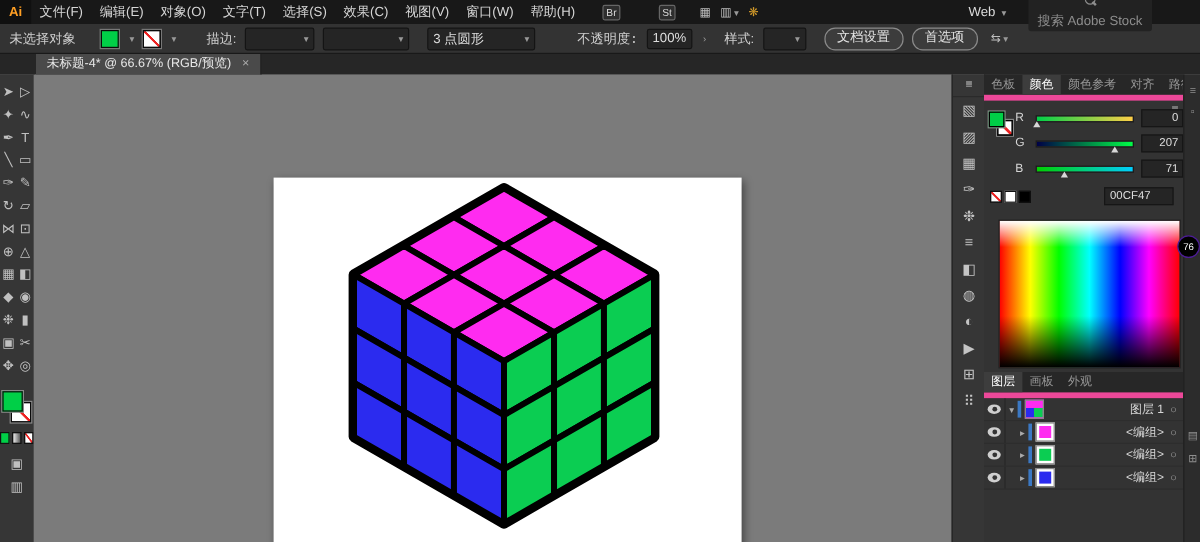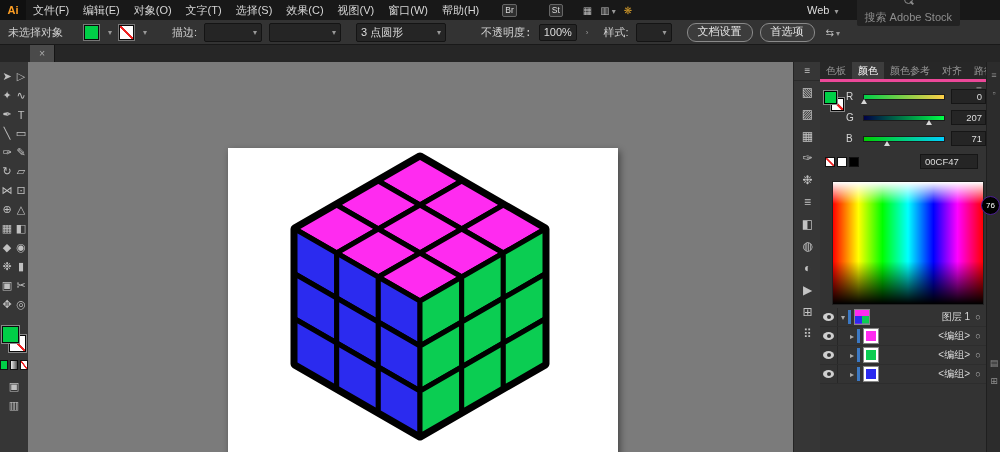--- a/index.html
+++ b/index.html
@@ -59,21 +59,21 @@
   .canvas{position:absolute;left:28px;top:62px;width:765px;height:390px;background:#7b7b7b;overflow:hidden;}
   .artboard{position:absolute;left:200px;top:86px;width:390px;height:320px;background:#fff;box-shadow:2px 3px 7px rgba(0,0,0,.45);}
 
   
   .strip{position:absolute;left:793px;top:62px;width:27px;height:390px;background:#363636;border-left:1px solid #242424;}
   .strip .expander{display:block;text-align:center;color:#c4c4c4;height:18px;line-height:18px;border-bottom:1px solid #2a2a2a;font-size:10px;}
   #strip-icons span{display:block;height:22px;text-align:center;color:#c4c4c4;font-size:12px;line-height:22px;}
 
   
   .dock{position:absolute;left:820px;top:62px;width:166px;height:390px;background:#333;}
-  .ptabs{height:17px;background:#272727;display:flex;overflow:hidden;border-bottom:3px solid #ec4899;}
+  .ptabs{height:17px;background:#272727;display:flex;overflow:hidden;border-bottom:5px solid #ec4899;}
   .ptab{padding:0 6px;line-height:17px;font-size:10px;color:#969696;white-space:nowrap;}
   .ptab.active{background:#3d3d3d;color:#fff;}
   .color-body{position:relative;height:226px;background:#333;}
   .fsmini{position:absolute;left:4px;top:9px;width:20px;height:20px;}
   .fsmini .f{position:absolute;left:0;top:0;width:11px;height:11px;background:var(--fill);border:1px solid #000;box-shadow:0 0 0 1px #888;z-index:2;}
   .fsmini .s{position:absolute;right:0;bottom:0;width:11px;height:11px;border:1px solid #000;box-shadow:0 0 0 1px #888;
              background:linear-gradient(to top right,#fff 40%,#e22 45% 55%,#fff 60%);}
   .pmenu{position:absolute;right:4px;top:2px;color:#b5b5b5;font-size:10px;}
   #channels{position:absolute;left:0;right:0;top:4px;}
   .chrow{display:flex;align-items:center;height:21px;padding-left:26px;}
@@ -176,20 +176,21 @@
       <span></span>
       <span class="cv">▾</span>
     </span>
   <span class="cbtn" style="margin-left:8px;">文档设置</span>
   <span class="cbtn">首选项</span>
   <span class="micon">⇆<span class="cv">▾</span></span>
 </div>
 
 <div class="tabbar">
   <div class="doctab">
+    <span>未标题-4* @ 66.67% (RGB/预览)</span>
     <span class="close">×</span>
   </div>
 </div>
 
 <div class="toolbar">
   <div id="tools-grid">
       <div class="tool">➤</div>
       <div class="tool">▷</div>
       <div class="tool">✦</div>
       <div class="tool">∿</div>
@@ -324,20 +325,25 @@
     <div class="hexrow">
       <span class="minis">
         <span class="msq none"></span>
         <span class="msq white"></span>
         <span class="msq black"></span>
       </span>
       <span class="hexbox">00CF47</span>
     </div>
     <div class="spectrum"></div>
   </div>
+  <div class="ptabs" id="layers-tabs">
+      <span class="ptab active">图层</span>
+      <span class="ptab">画板</span>
+      <span class="ptab">外观</span>
+    </div>
   <div id="layers-list">
       <div class="lrow">
         <span class="eyecol">
           <span class="eye"></span>
         </span>
         <span class="caret" style="margin-left: 0px;">▾</span>
         <span class="cbar"></span>
         <span class="thumb cube"></span>
         <span class="llabel">图层 1</span>
         <span class="target">○</span>

